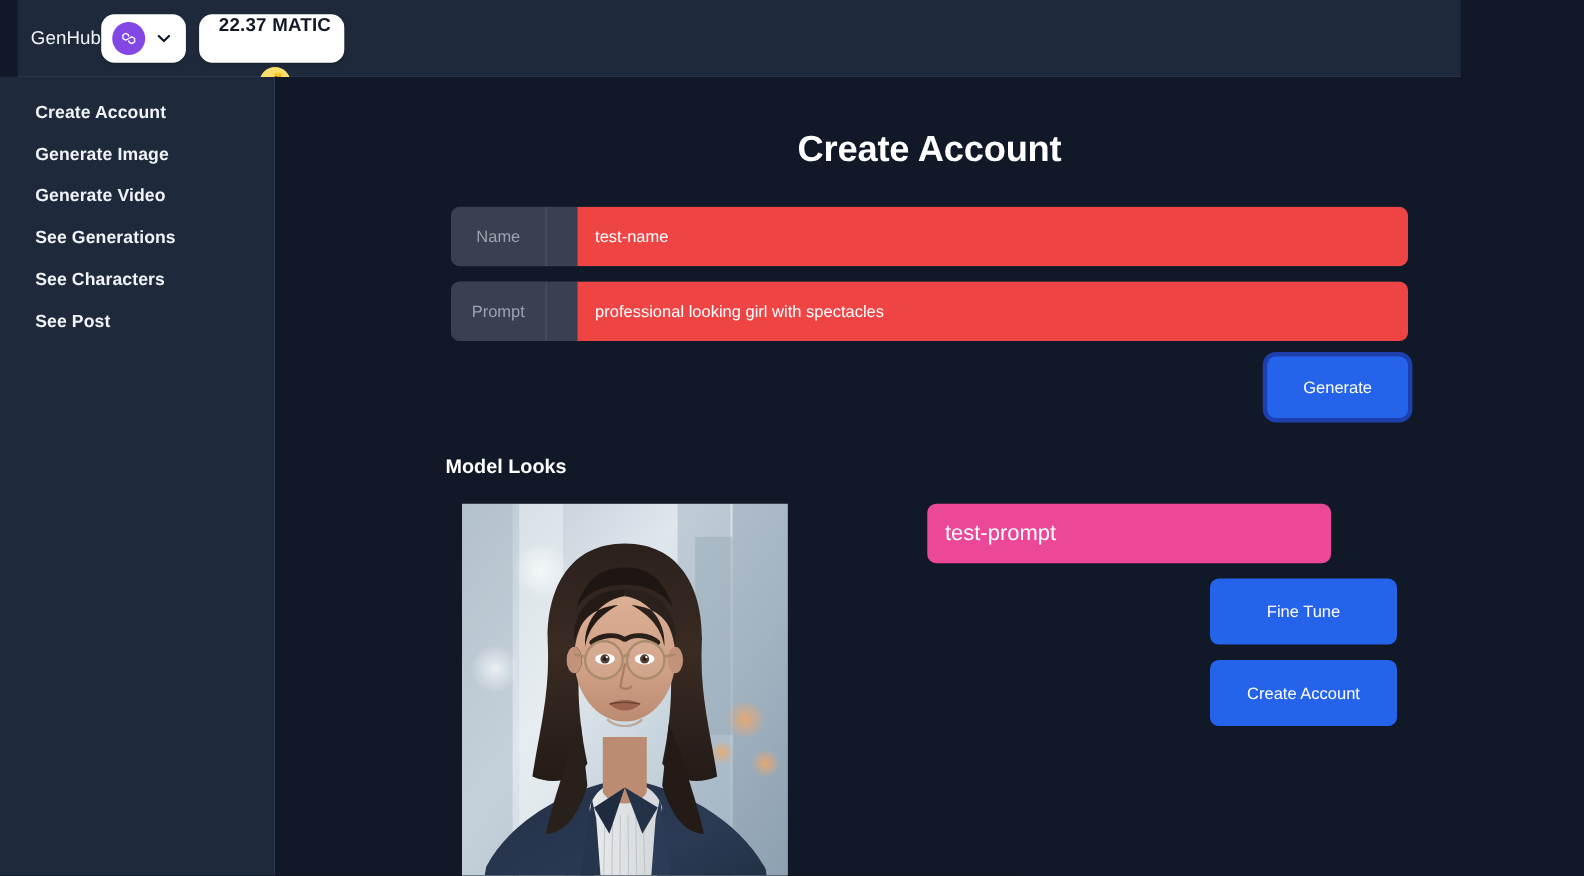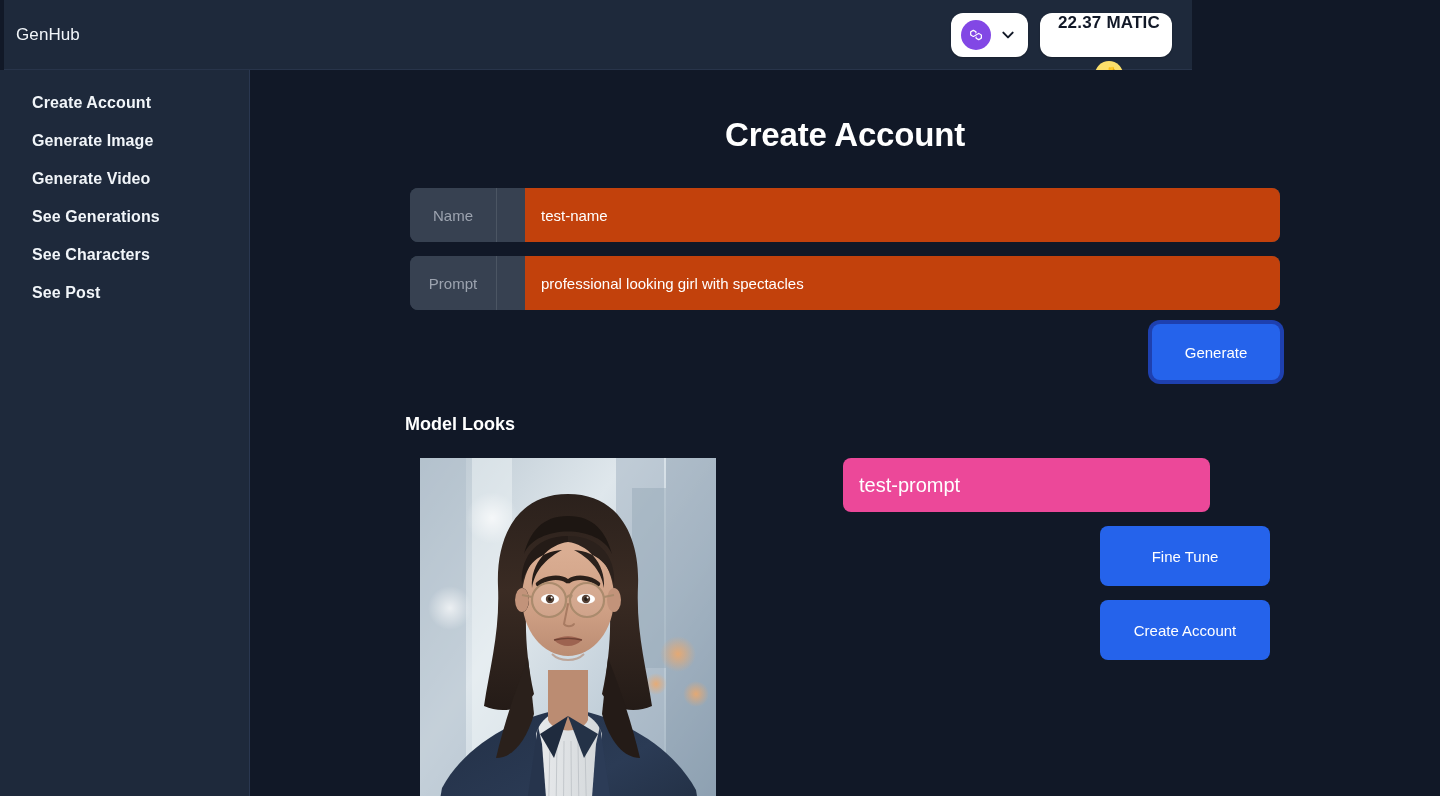--- a/index.html
+++ b/index.html
@@ -20,28 +20,27 @@
   .app {
     position: relative;
     width: 1440px;
     height: 796px;
     overflow: hidden;
   }
 
   
   .header {
     position: absolute;
-    top: 0; left: 4px;
-    width: 1188px;
+    top: 0; left: 16px;
+    width: 1312px;
     height: 70px;
     background: #1e293b;
     border-bottom: 1px solid #28344a;
     display: flex;
     align-items: center;
-    justify-content: space-between;
     padding: 0 20px 0 12px;
   }
 
   .brand {
     font-size: 17px;
     font-weight: 400;
     color: #f1f5f9;
     letter-spacing: 0.1px;
     padding-left: 0px;
   }
@@ -172,21 +171,21 @@
     font-size: 15px;
     color: #9ca3af;
     background: #374151;
     border-right: 1px solid #4b5563;
   }
 
   .field-input {
     flex: 1 1 auto;
     border: none;
     outline: none;
-    background: #c2410c;
+    background: #ef4444;
     color: #ffffff;
     font-size: 15px;
     font-family: "Liberation Sans", sans-serif;
     padding: 0 16px;
   }
   .field-input::placeholder { color: #9ca3af; }
 
   .btn {
     border: none;
     outline: none;

